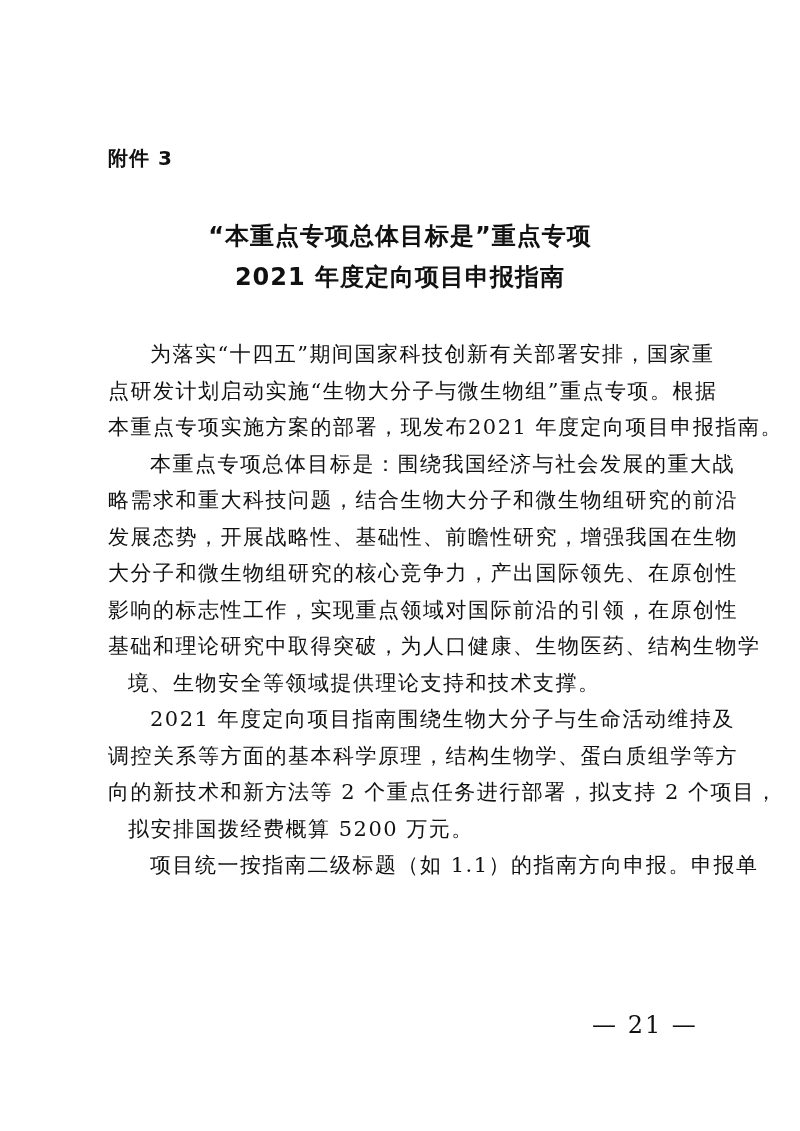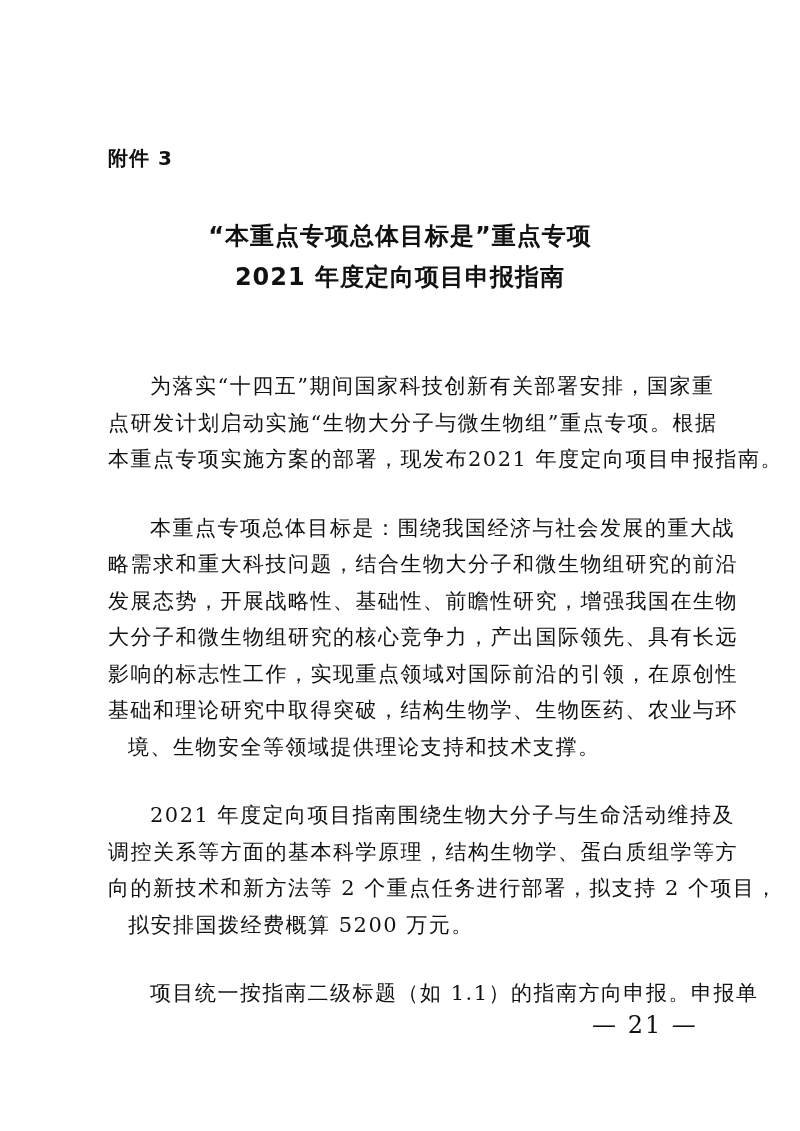--- a/index.html
+++ b/index.html
@@ -54,21 +54,21 @@
     .line {
       display: block;
       height: 36.5px;
       line-height: 36.5px;
       font-size: 21px;
       white-space: nowrap;
       text-align: justify;
       text-align-last: justify;
       letter-spacing: 1.5px;
     }
-    .line.indent { padding-left: 42px; margin-top: 32px; }
+    .line.indent { padding-left: 42px; }
     .line.last { text-align-last: left; margin-left: 20px; }
     .page-number {
       position: absolute;
       left: 592px;
       top: 1013px;
       font-size: 24px;
       line-height: 24px;
       letter-spacing: 2px;
     }
   </style>
@@ -87,23 +87,23 @@
     <div>
       <span class="line indent">为落实“十四五”期间国家科技创新有关部署安排，国家重</span>
       <span class="line">点研发计划启动实施“生物大分子与微生物组”重点专项。根据</span>
       <span class="line">本重点专项实施方案的部署，现发布2021 年度定向项目申报指南。</span>
     </div>
 
     <div>
       <span class="line indent">本重点专项总体目标是：围绕我国经济与社会发展的重大战</span>
       <span class="line">略需求和重大科技问题，结合生物大分子和微生物组研究的前沿</span>
       <span class="line">发展态势，开展战略性、基础性、前瞻性研究，增强我国在生物</span>
-      <span class="line">大分子和微生物组研究的核心竞争力，产出国际领先、具有长远</span>
+      <span class="line">大分子和微生物组研究的核心竞争力，产出国际领先、在原创性</span>
       <span class="line">影响的标志性工作，实现重点领域对国际前沿的引领，在原创性</span>
-      <span class="line">基础和理论研究中取得突破，结构生物学、生物医药、农业与环</span>
+      <span class="line">基础和理论研究中取得突破，为人口健康、生物医药、结构生物学</span>
       <span class="line last">境、生物安全等领域提供理论支持和技术支撑。</span>
     </div>
 
     <div>
       <span class="line indent">2021 年度定向项目指南围绕生物大分子与生命活动维持及</span>
       <span class="line">调控关系等方面的基本科学原理，结构生物学、蛋白质组学等方</span>
       <span class="line">向的新技术和新方法等 2 个重点任务进行部署，拟支持 2 个项目，</span>
       <span class="line last">拟安排国拨经费概算 5200 万元。</span>
     </div>
 

